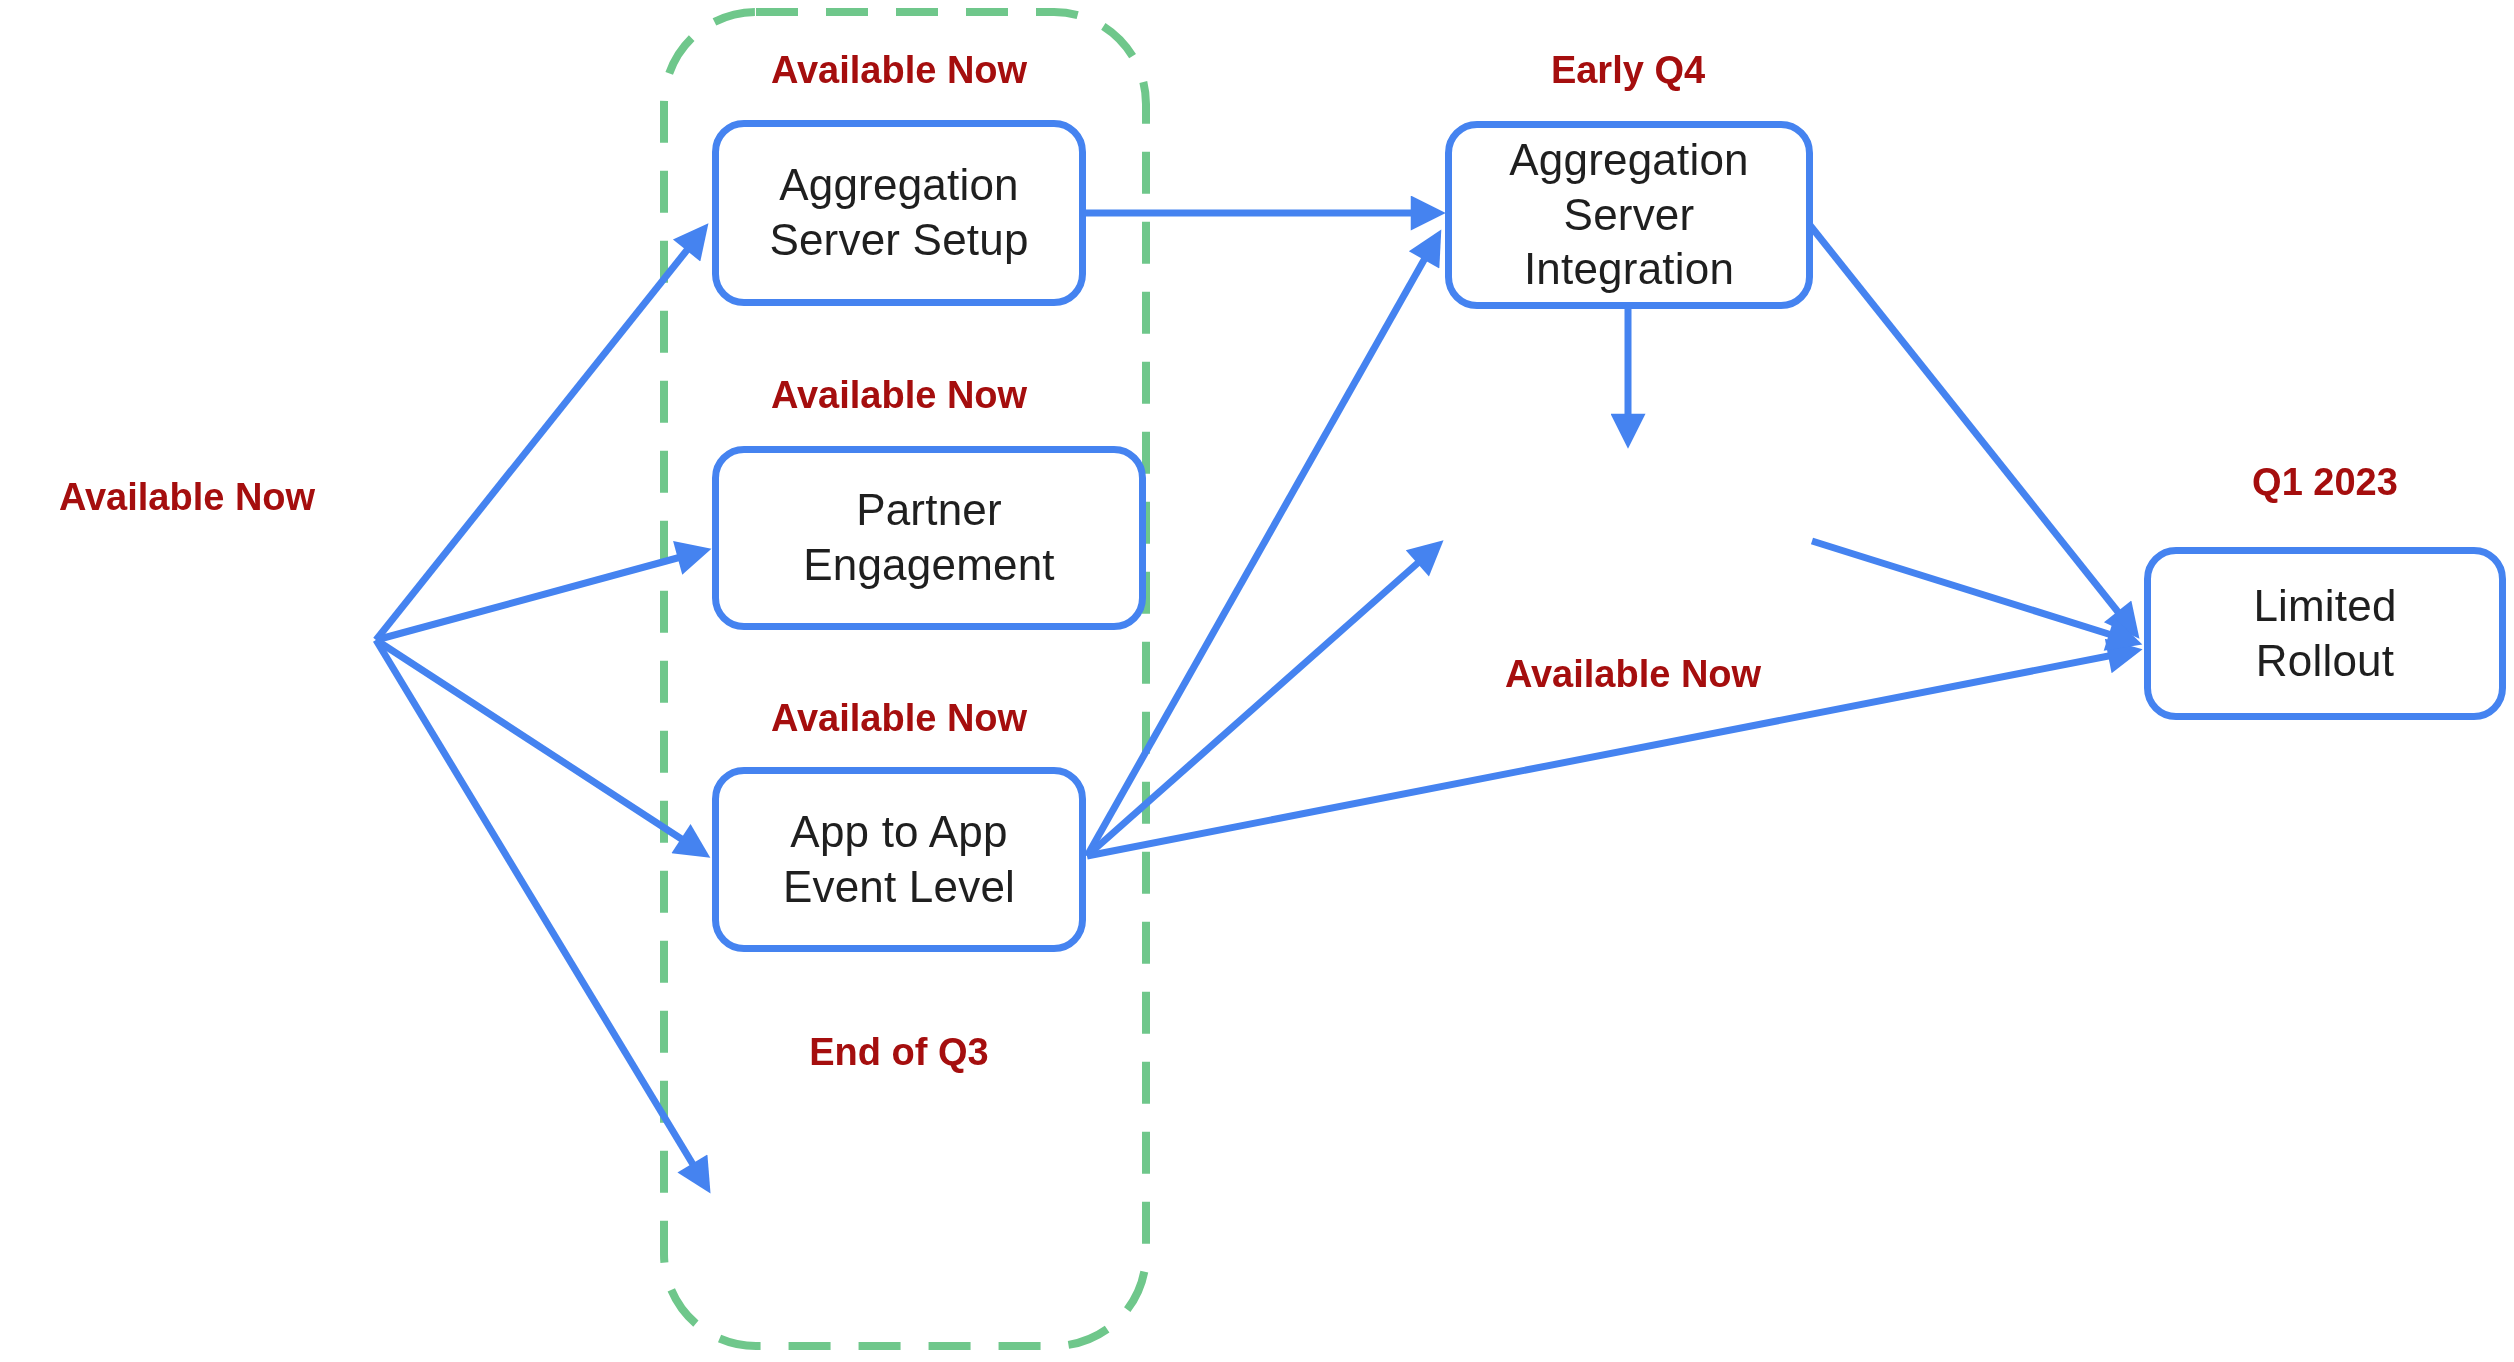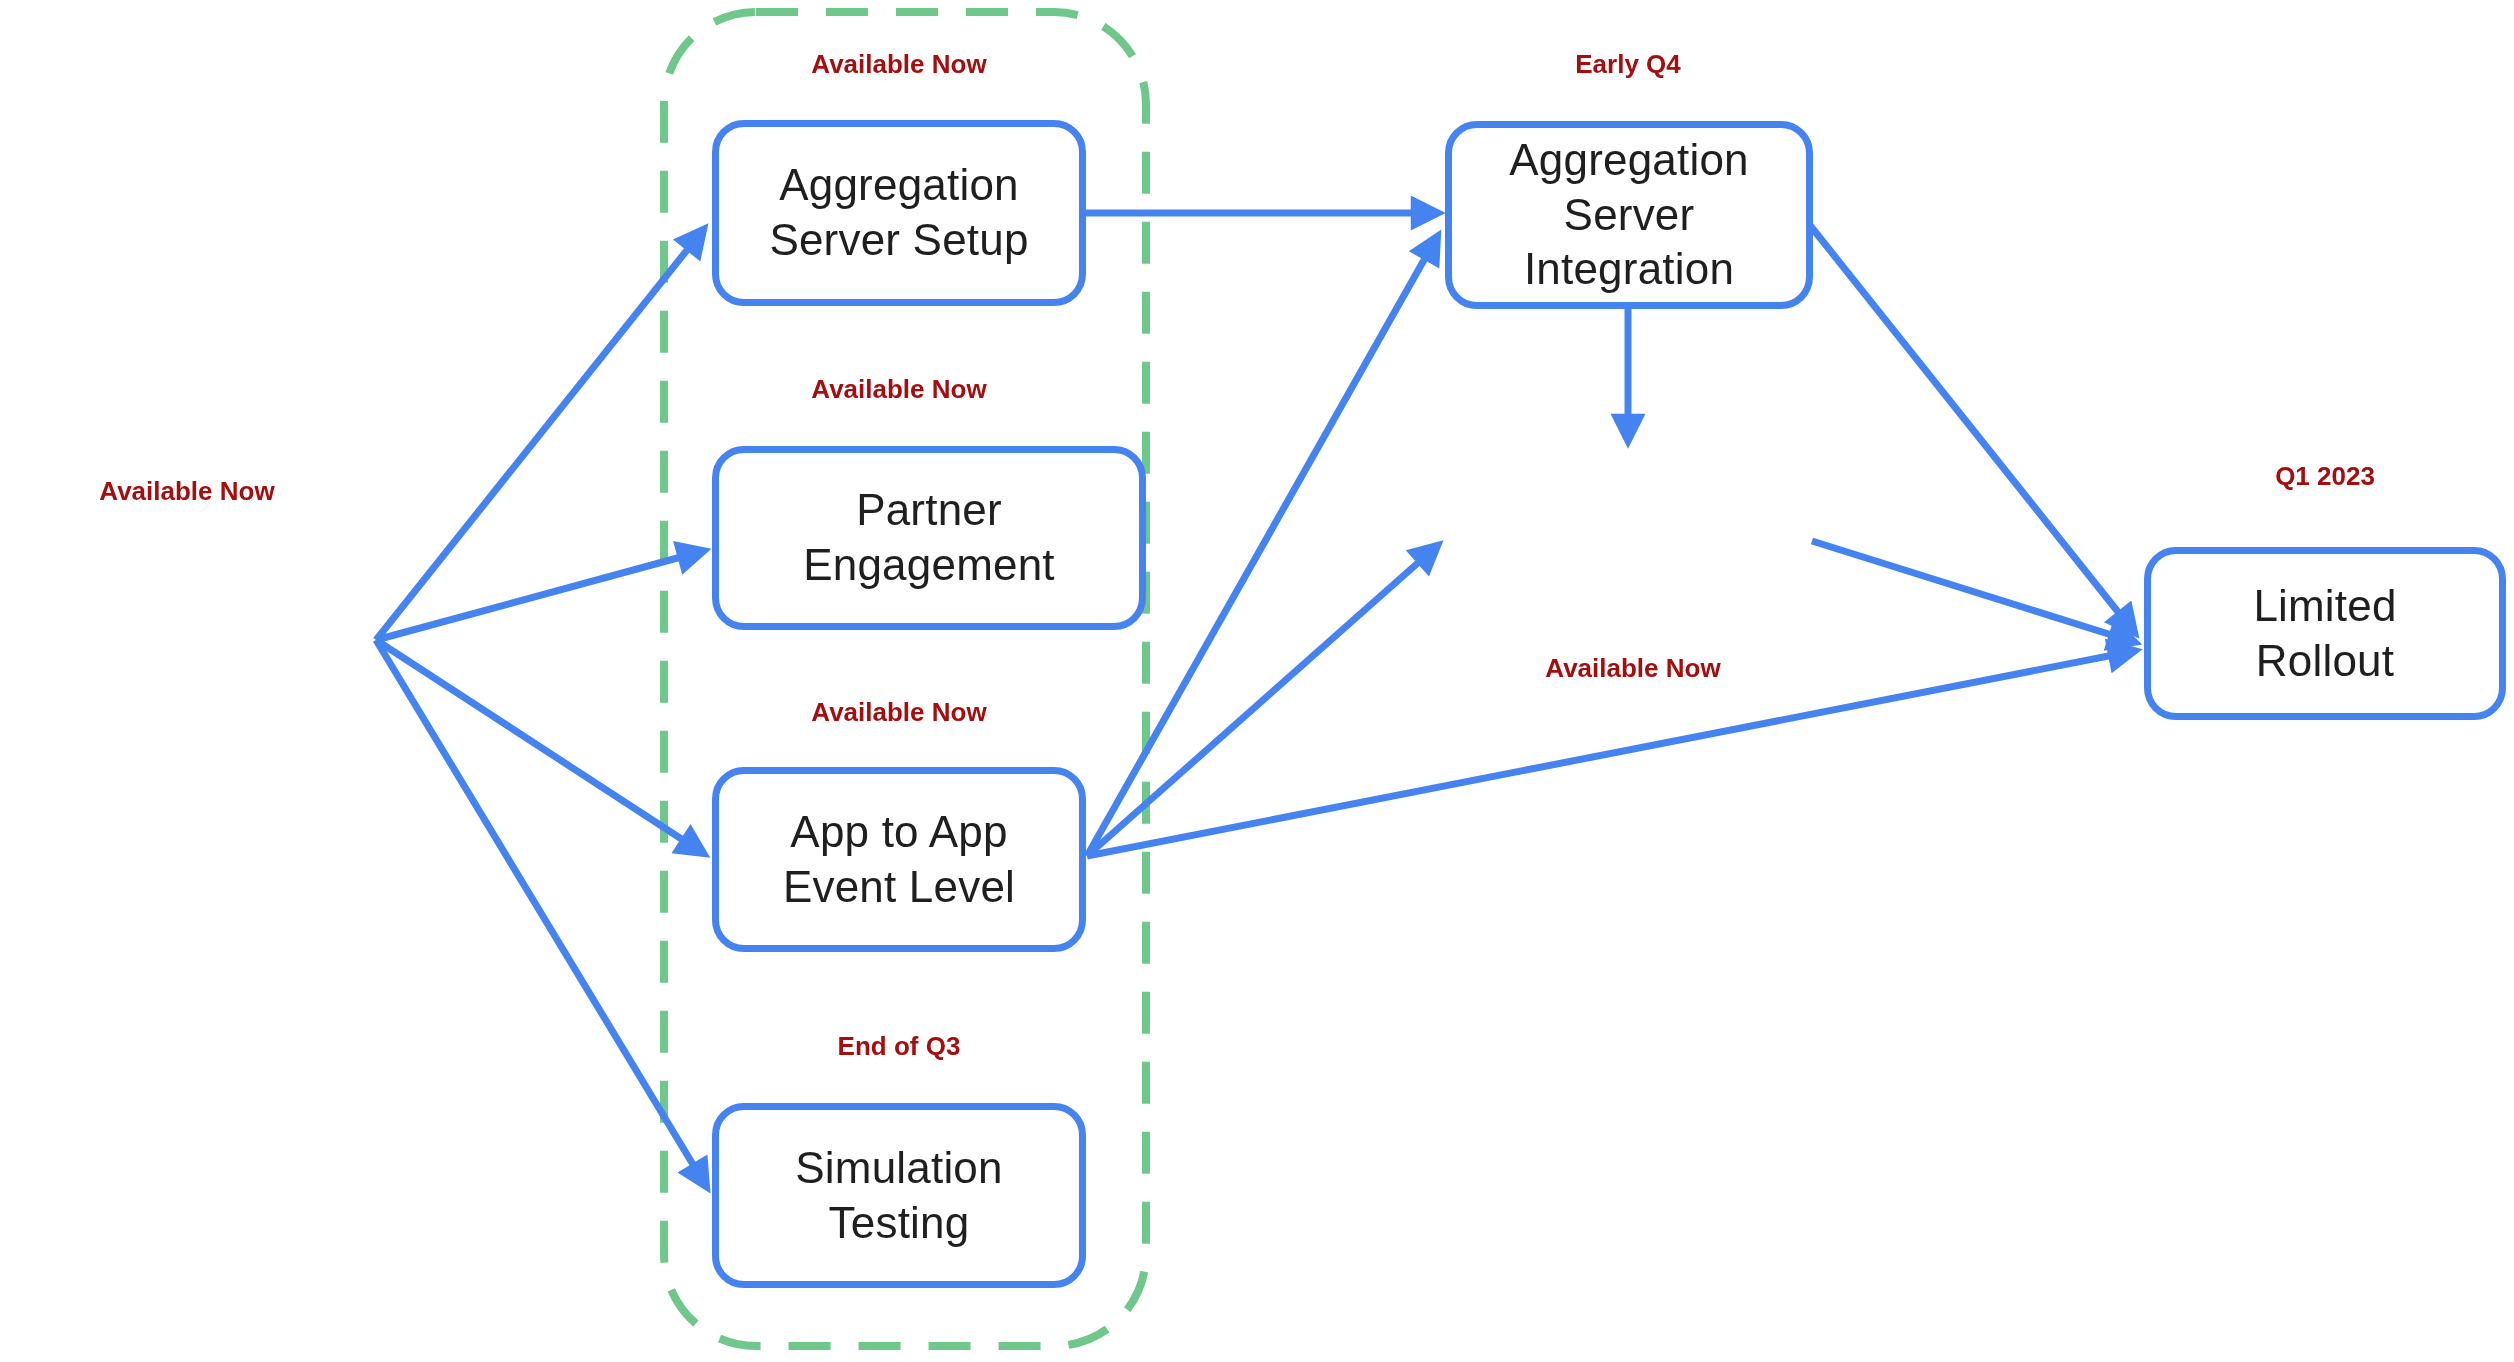--- a/index.html
+++ b/index.html
@@ -38,21 +38,21 @@
   .node-label {
     white-space: pre-line;
     font-size: 44px;
     line-height: 1.24;
     color: #1F1F1F;
     letter-spacing: 0.2px;
   }
   .status-label {
     position: absolute;
     transform: translateX(-50%);
-    font-size: 26px;
+    font-size: 38px;
     font-weight: bold;
     color: #A50E0E;
     white-space: nowrap;
     text-align: center;
     line-height: 1.1;
   }
   
   #node-pre-reqs-and-setup            { left: 12px;   top: 547px;  width: 362px; height: 187px; }
   #node-aggregation-server-setup      { left: 712px;  top: 120px;  width: 374px; height: 186px; }
   #node-partner-engagement            { left: 712px;  top: 446px;  width: 434px; height: 184px; }
@@ -112,24 +112,20 @@
 Server Setup</span>
   </div>
   <div class="node" id="node-partner-engagement">
     <span class="node-label">Partner
 Engagement</span>
   </div>
   <div class="node" id="node-app-to-app-event-level">
     <span class="node-label">App to App
 Event Level</span>
   </div>
-  <div class="node" id="node-simulation-testing">
-    <span class="node-label">Simulation
-Testing</span>
-  </div>
   <div class="node" id="node-aggregation-server-integration">
     <span class="node-label">Aggregation
 Server
 Integration</span>
   </div>
   <div class="node" id="node-limited-rollout">
     <span class="node-label">Limited
 Rollout</span>
   </div>
 

